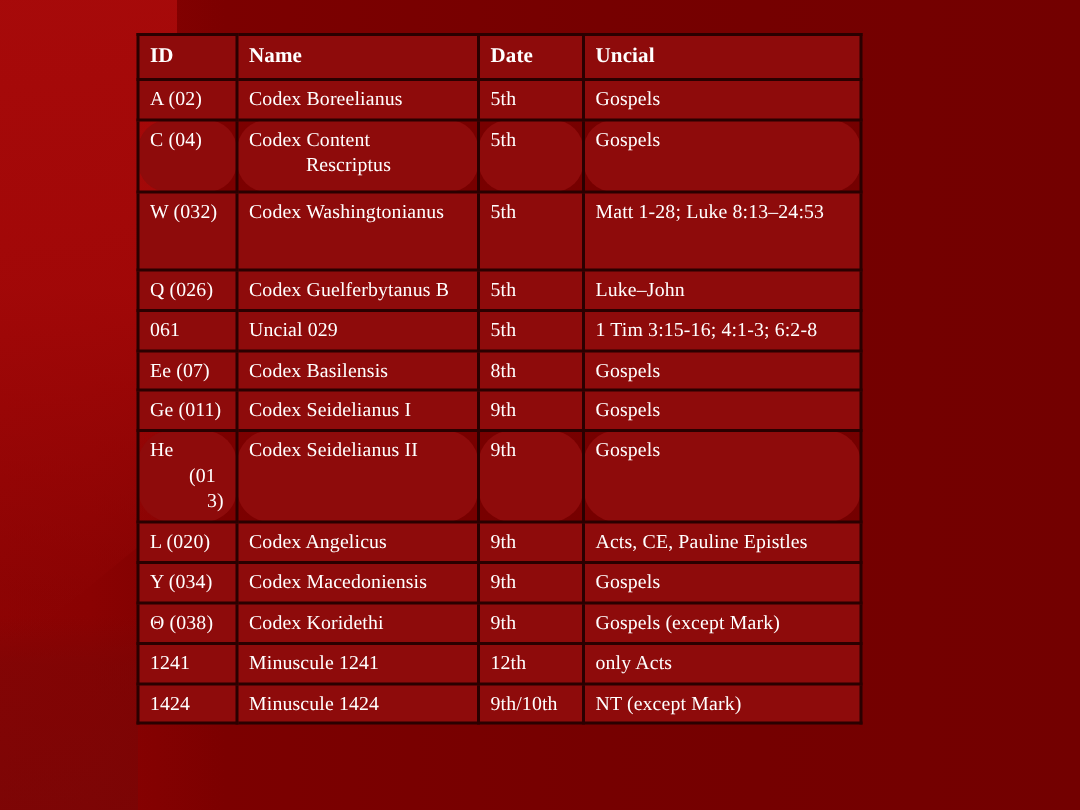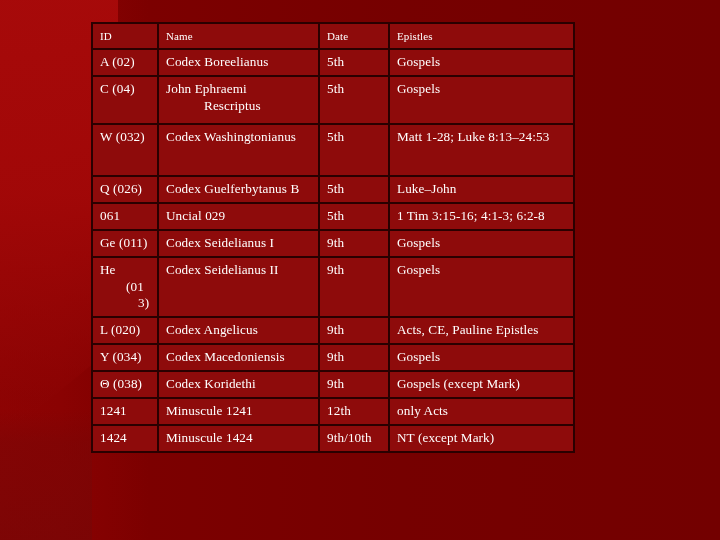--- a/index.html
+++ b/index.html
@@ -70,22 +70,22 @@
     color: #ffffff;
     font-size: 13.2px;
     line-height: 1.28;
     padding: 4px 6px 4px 7px;
     text-align: left;
     vertical-align: top;
     font-weight: normal;
     letter-spacing: 0.1px;
   }
   table#manuscript-table th {
-    font-weight: normal;
-    font-size: 11px;
+    font-weight: bold;
+    font-size: 14px;
     padding-top: 5px;
     padding-bottom: 5px;
   }
 
   col.c-id      { width: 66px; }
   col.c-name    { width: 161px; }
   col.c-date    { width: 70px; }
   col.c-content { width: 185px; }
 
   
@@ -95,22 +95,22 @@
   }
   .indent-line2 {
     display: block;
     padding-left: 26px;
   }
   .indent-line3 {
     display: block;
     padding-left: 38px;
   }
   .tall-1 { height: 42px; }
-  .tall-2 { height: 38px; }
-  .tall-3 { height: 46px; }
+  .tall-2 { height: 38px; border-radius: 20px; }
+  .tall-3 { height: 46px; border-radius: 22px; }
   .nowrapcell { white-space: normal; word-break: break-all; }
 </style>
 </head>
 <body>
 
 <div id="slide-bg">
   <div id="slide-bg-wedge"></div>
   <div id="slide-bg-wedge2"></div>
 </div>
 
@@ -120,35 +120,35 @@
       <col class="c-id">
       <col class="c-name">
       <col class="c-date">
       <col class="c-content">
     </colgroup>
     <thead>
       <tr>
         <th>ID</th>
         <th>Name</th>
         <th>Date</th>
-        <th>Epistles</th>
+        <th>Uncial</th>
       </tr>
     </thead>
     <tbody>
 
       <tr>
         <td>A (02)</td>
         <td>Codex Boreelianus</td>
         <td>5th</td>
         <td>Gospels</td>
       </tr>
 
       <tr>
         <td class="tall-2">C (04)</td>
-        <td class="tall-2"><span>John Ephraemi</span><span class="indent-line">Rescriptus</span></td>
+        <td class="tall-2"><span>Codex Content</span><span class="indent-line">Rescriptus</span></td>
         <td class="tall-2">5th</td>
         <td class="tall-2">Gospels</td>
       </tr>
 
       <tr>
         <td class="tall-1">W (032)</td>
         <td class="tall-1">Codex Washingtonianus</td>
         <td class="tall-1">5th</td>
         <td class="tall-1">Matt 1-28; Luke 8:13–24:53</td>
       </tr>
@@ -160,20 +160,26 @@
         <td>Luke–John</td>
       </tr>
 
       <tr>
         <td>061</td>
         <td>Uncial 029</td>
         <td>5th</td>
         <td>1 Tim 3:15-16; 4:1-3; 6:2-8</td>
       </tr>
 
+      <tr>
+        <td>Ee (07)</td>
+        <td>Codex Basilensis</td>
+        <td>8th</td>
+        <td>Gospels</td>
+      </tr>
 
 
       <tr>
         <td>Ge (011)</td>
         <td>Codex Seidelianus I</td>
         <td>9th</td>
         <td>Gospels</td>
       </tr>
 
       <tr>

